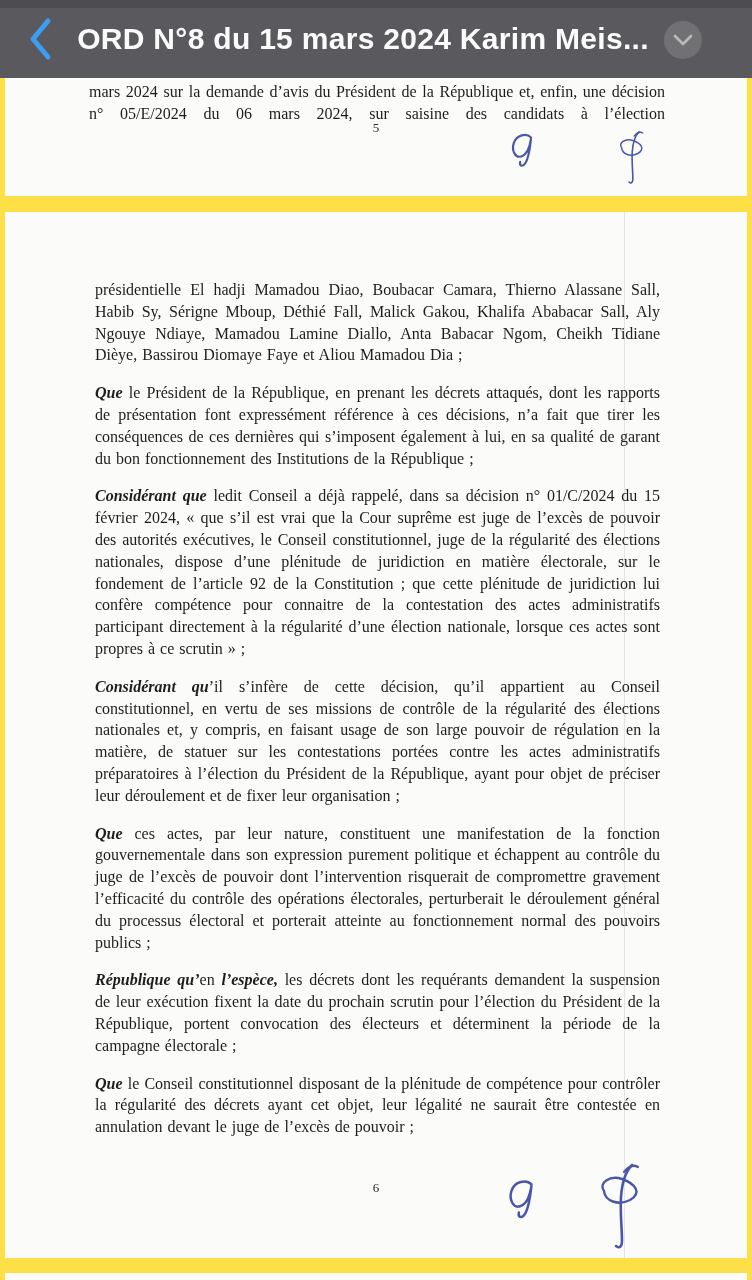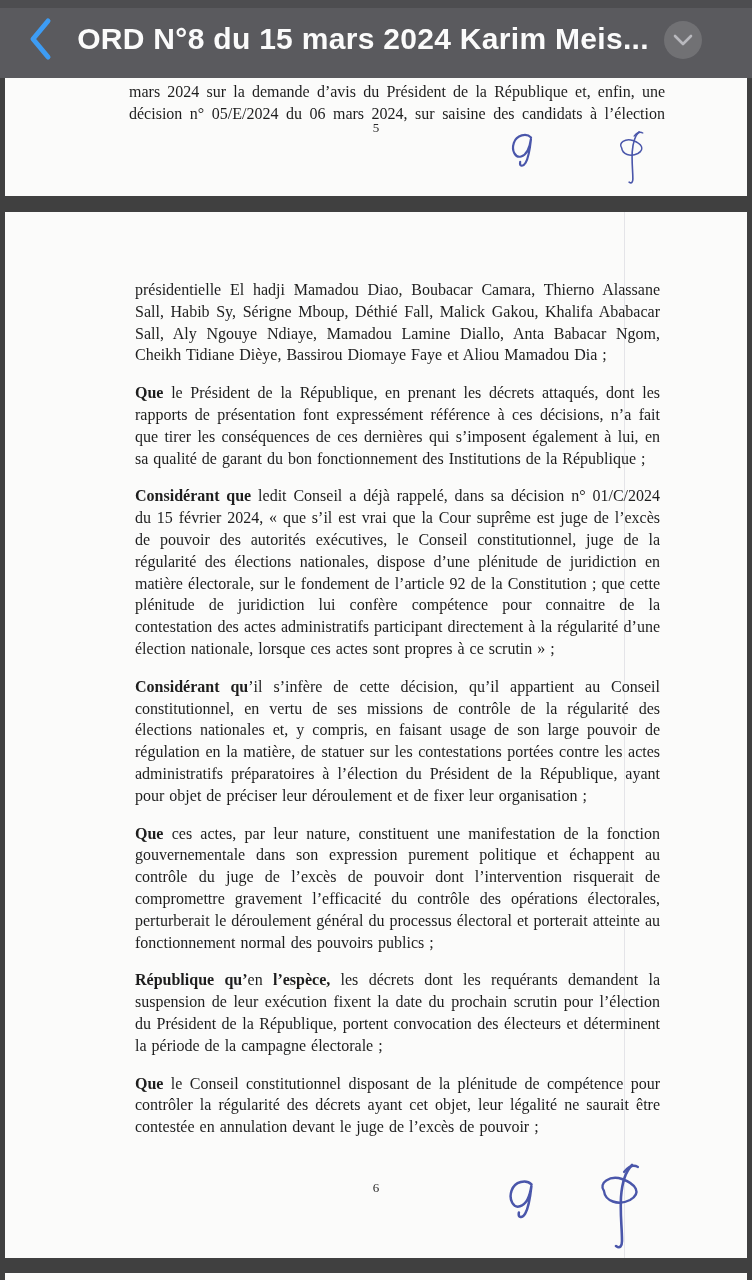--- a/index.html
+++ b/index.html
@@ -1,18 +1,18 @@
 <!DOCTYPE html>
 <html><head>
 <meta charset="utf-8">
 <style>
   html,body{margin:0;padding:0;background:#151517;}
   .screen{
     position:relative;width:752px;height:1280px;overflow:hidden;
-    background:#404040;font-family:"Liberation Sans",sans-serif;
+    background:#fde047;font-family:"Liberation Sans",sans-serif;
   }
   
   .appbar{
     position:absolute;top:0;left:0;width:752px;height:78px;
     background:#5a5a5e;z-index:10;
   }
   .appbar::before{
     content:"";position:absolute;top:0;left:0;right:0;height:8px;
     background:rgba(0,0,0,.14);
   }
@@ -36,27 +36,27 @@
   
   .doc-scroll{position:absolute;top:78px;left:0;width:752px;height:1202px;}
   .page{
     position:absolute;left:5px;width:742px;background:#fbfbfa;
   }
   .page-5{top:0;height:118px;}
   .page-6{top:134px;height:1046px;}
   .page-next{top:1195px;height:7px;}
   .doc-text{
     font-family:"Liberation Serif",serif;color:#1d1d1d;
-    font-size:16px;line-height:21.8px;text-align:justify;word-spacing:1px;margin-left:40px;
+    font-size:16px;line-height:21.8px;text-align:justify;word-spacing:1px;
   }
   .page-5 .doc-text{padding:3px 82px 0 84px;}
   .page-5 .doc-text .para{text-align-last:justify;}
   .page-6 .content{padding:67px 87px 0 90px;}
   .para{margin:0 0 16px 0;}
-  .para .bold{font-weight:bold;}
+  .para .bold{font-weight:bold;font-style:italic;}
   .pagenum{
     position:absolute;left:0;width:100%;text-align:center;
     font-family:"Liberation Serif",serif;font-size:13px;color:#2a2a2a;
   }
   .page-5 .pagenum{top:42px;}
   .page-6 .pagenum{top:968px;}
   .sig{position:absolute;color:#3b49a4;opacity:.92;}
   .p5-sig-a{left:501px;top:54px;width:32px;height:38px;}
   .p5-sig-phi{left:608px;top:50px;width:36px;height:56px;}
   .p6-sig-a{left:500px;top:966px;width:32px;height:44px;}

